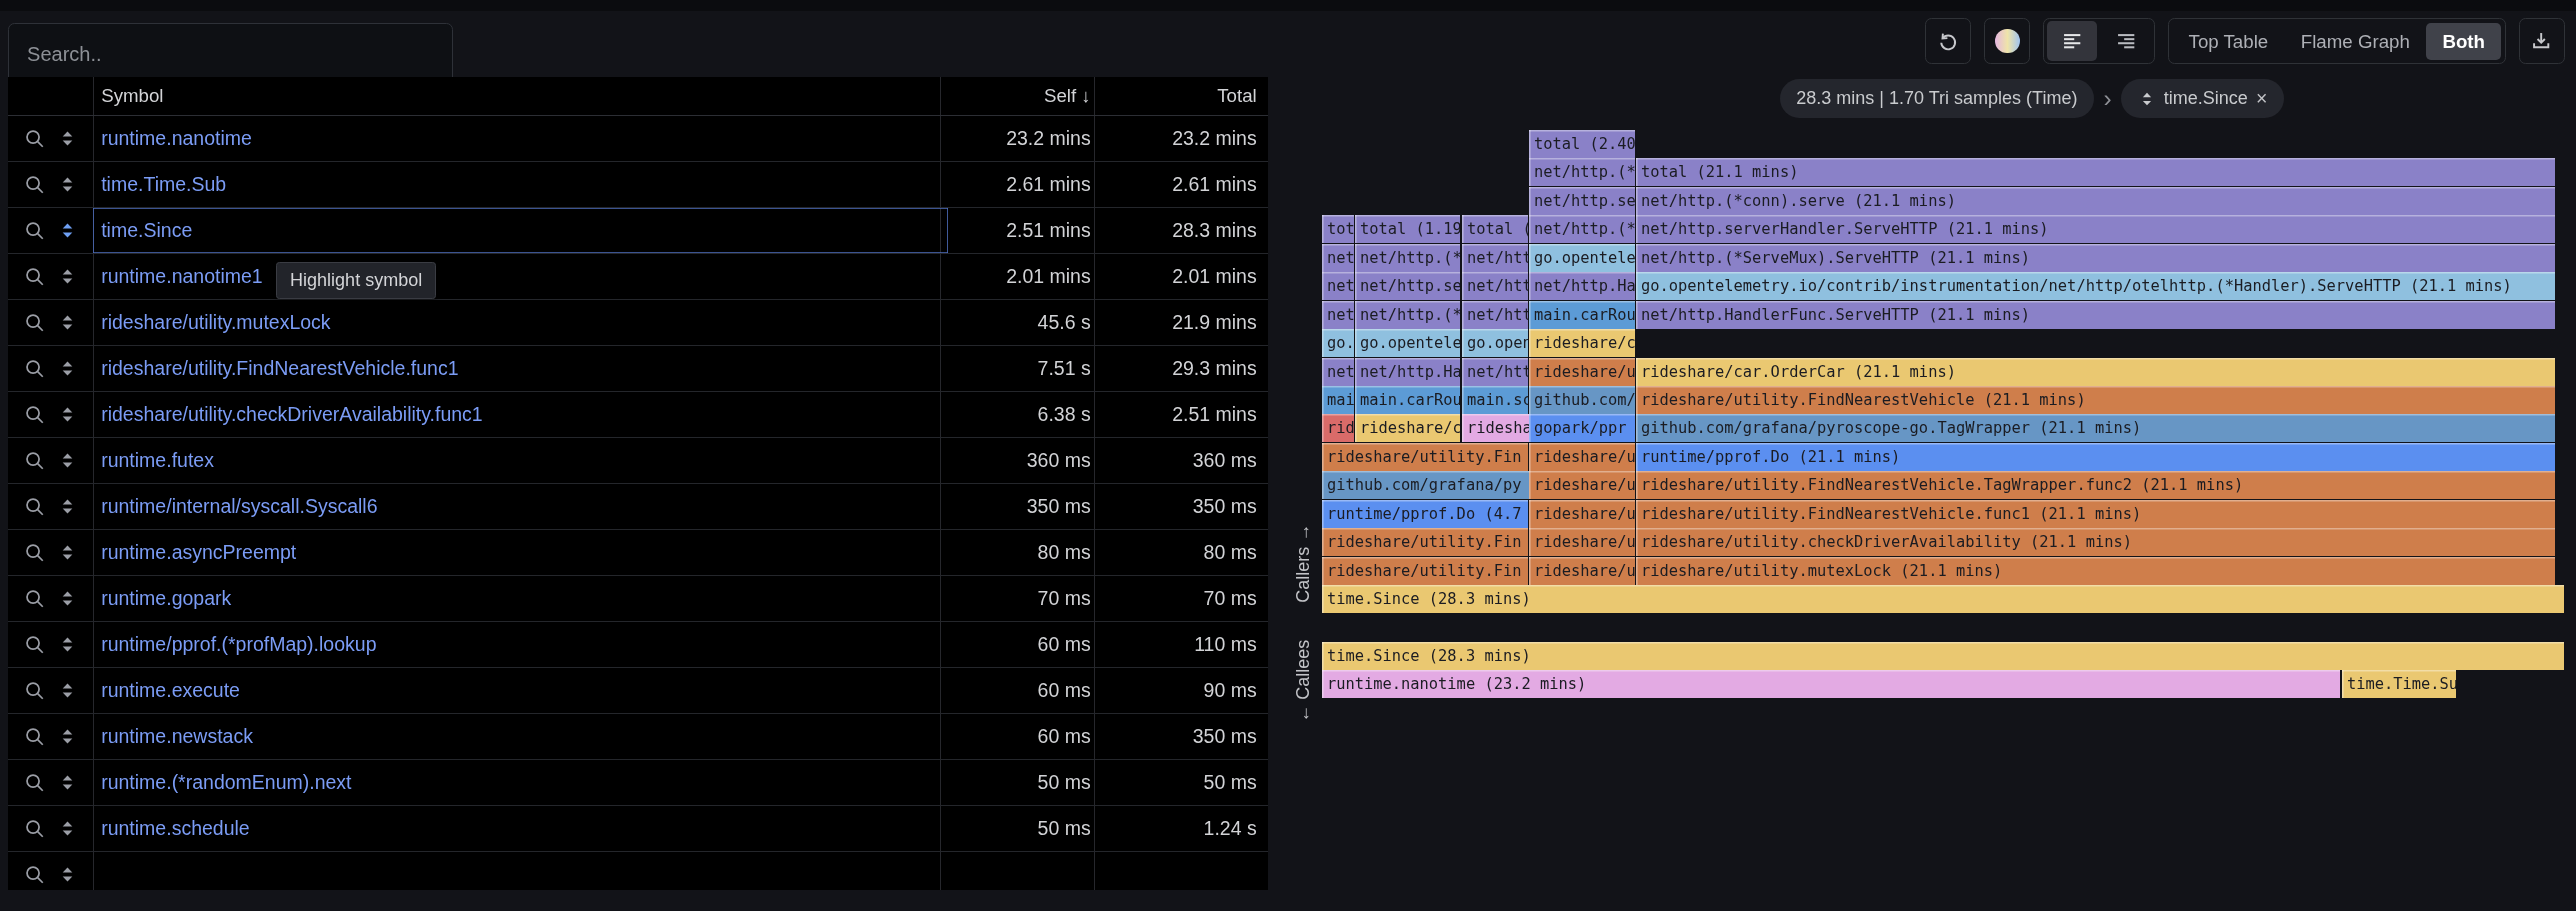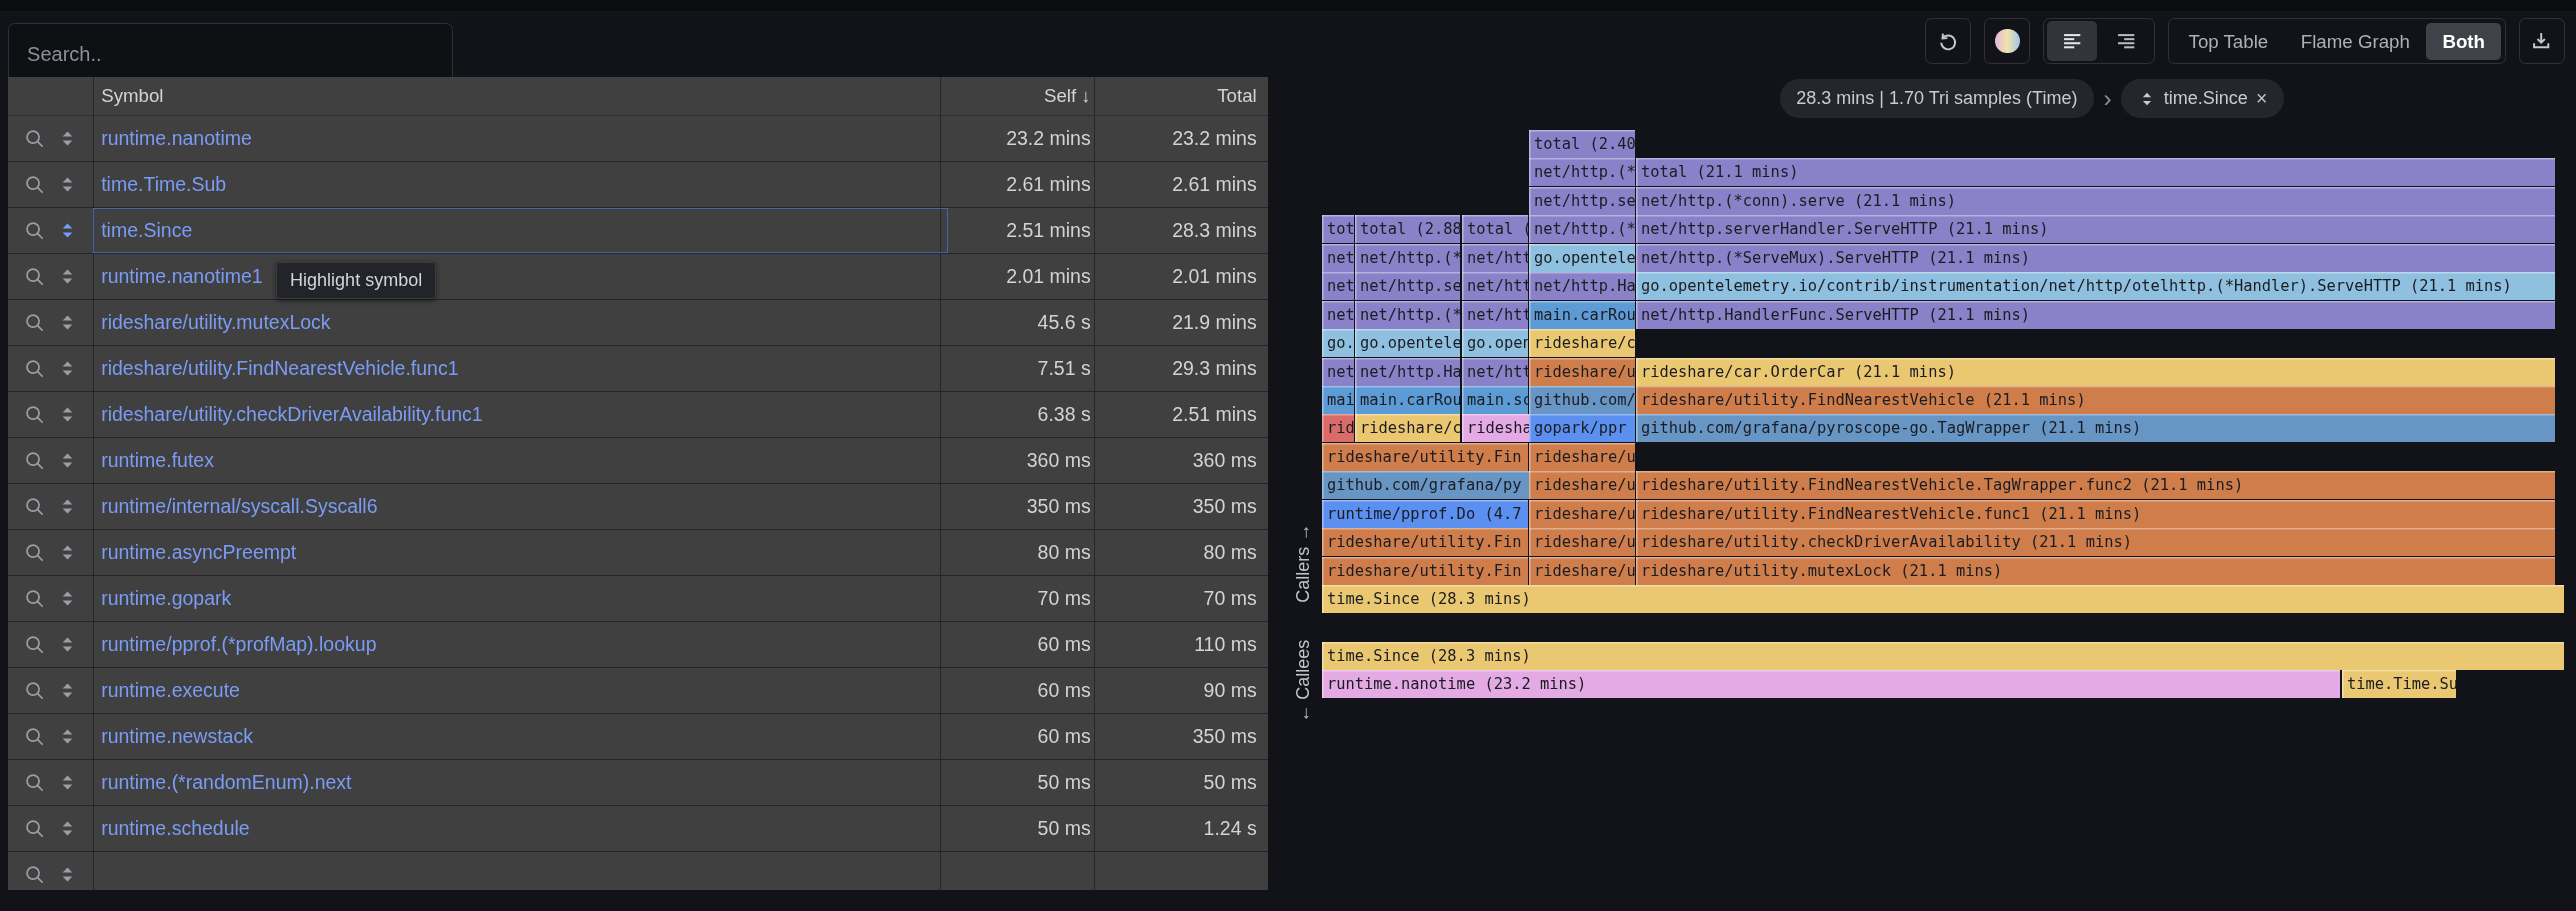--- a/index.html
+++ b/index.html
@@ -21,21 +21,21 @@
                  background:linear-gradient(90deg,#e5b6e0 0%,#efe4a9 50%,#9fc3ef 100%); }
   .aligngroup { height:46px; border:0.8px solid #2f3237; border-radius:6.5px; display:flex; align-items:stretch; }
   .alignbtn { width:50px; display:flex; align-items:center; justify-content:center; color:#b9bbc0; margin:2.4px; border-radius:4.9px; cursor:pointer; }
   .alignbtn.active { background:#33343b; color:#e6e7e9; }
   .modegroup { height:46px; border:0.8px solid #2f3237; border-radius:6.5px; display:flex; align-items:center; padding:0 3.3px; }
   .modeitem { padding:0 16.3px; font-size:18.7px; color:#aeb0b6; cursor:pointer; line-height:37px; }
   .modeitem.active { background:#40424a; color:#ffffff; font-weight:bold; border-radius:4.9px; }
 
   
   .panel { position:absolute; left:8.1px; top:77px; width:1260px; height:813px;
-           background:#404040; overflow:hidden; }
+           background:#000000; overflow:hidden; }
   .vline { position:absolute; top:0; bottom:0; width:0.8px; background:#26272c; }
   .thead { position:relative; height:39px; display:grid; grid-template-columns:85px 1fr 154px 166px;
            align-items:center; border-bottom:0.8px solid #2c2e34; color:#d3d4d7; font-size:18.7px; }
   .thead .hsym { padding-left:8.1px; grid-column:2; }
   .thead .hself { text-align:right; padding-right:11.4px; }
   .thead .htotal { text-align:right; padding-right:11.4px; }
   .trow { position:relative; height:46px; display:grid; grid-template-columns:85px 1fr 154px 166px;
           align-items:stretch; border-bottom:0.8px solid #24262b; font-size:19.5px; }
   .icocell { display:flex; align-items:center; justify-content:center; gap:11.4px; }
   .ic { display:flex; align-items:center; color:#9b9ea6; cursor:pointer; }
@@ -479,21 +479,21 @@
 <div class="sidelabel lab-callers">Callers →</div>
 <div class="sidelabel lab-callees">← Callees</div>
 
 <div class="flame" id="flame">
     <div class="fb" style="left: 207px; top: 130px; width: 106px; background: rgb(138, 129, 200);">total (2.40</div>
     <div class="fb" style="left: 207px; top: 158px; width: 106px; background: rgb(138, 129, 200);">net/http.(*</div>
     <div class="fb" style="left: 314px; top: 158px; width: 919px; background: rgb(138, 129, 200);">total (21.1 mins)</div>
     <div class="fb" style="left: 207px; top: 187px; width: 106px; background: rgb(138, 129, 200);">net/http.se</div>
     <div class="fb" style="left: 314px; top: 187px; width: 919px; background: rgb(138, 129, 200);">net/http.(*conn).serve (21.1 mins)</div>
     <div class="fb" style="left: 0px; top: 215px; width: 32px; background: rgb(138, 129, 200);">tot</div>
-    <div class="fb" style="left: 33px; top: 215px; width: 105px; background: rgb(138, 129, 200);">total (2.88</div>
+    <div class="fb" style="left: 33px; top: 215px; width: 105px; background: rgb(138, 129, 200);">total (1.19</div>
     <div class="fb" style="left: 140px; top: 215px; width: 66px; background: rgb(138, 129, 200);">total (</div>
     <div class="fb" style="left: 207px; top: 215px; width: 106px; background: rgb(138, 129, 200);">net/http.(*</div>
     <div class="fb" style="left: 314px; top: 215px; width: 919px; background: rgb(138, 129, 200);">net/http.serverHandler.ServeHTTP (21.1 mins)</div>
     <div class="fb" style="left: 0px; top: 244px; width: 32px; background: rgb(138, 129, 200);">net</div>
     <div class="fb" style="left: 33px; top: 244px; width: 105px; background: rgb(138, 129, 200);">net/http.(*</div>
     <div class="fb" style="left: 140px; top: 244px; width: 66px; background: rgb(138, 129, 200);">net/htt</div>
     <div class="fb" style="left: 207px; top: 244px; width: 106px; background: rgb(143, 192, 223);">go.opentele</div>
     <div class="fb" style="left: 314px; top: 244px; width: 919px; background: rgb(138, 129, 200);">net/http.(*ServeMux).ServeHTTP (21.1 mins)</div>
     <div class="fb" style="left: 0px; top: 272px; width: 32px; background: rgb(138, 129, 200);">net</div>
     <div class="fb" style="left: 33px; top: 272px; width: 105px; background: rgb(138, 129, 200);">net/http.se</div>
@@ -519,20 +519,21 @@
     <div class="fb" style="left: 140px; top: 386px; width: 66px; background: rgb(92, 155, 214);">main.sc</div>
     <div class="fb" style="left: 207px; top: 386px; width: 106px; background: rgb(103, 150, 197);">github.com/</div>
     <div class="fb" style="left: 314px; top: 386px; width: 919px; background: rgb(207, 126, 75);">rideshare/utility.FindNearestVehicle (21.1 mins)</div>
     <div class="fb" style="left: 0px; top: 414px; width: 32px; background: rgb(217, 107, 105);">rid</div>
     <div class="fb" style="left: 33px; top: 414px; width: 105px; background: rgb(234, 200, 113);">rideshare/c</div>
     <div class="fb" style="left: 140px; top: 414px; width: 76px; background: rgb(227, 170, 227);">ridesha</div>
     <div class="fb" style="left: 207px; top: 414px; width: 106px; background: rgb(91, 143, 240);">gopark/ppr</div>
     <div class="fb" style="left: 314px; top: 414px; width: 919px; background: rgb(103, 150, 197);">github.com/grafana/pyroscope-go.TagWrapper (21.1 mins)</div>
     <div class="fb" style="left: 0px; top: 443px; width: 206px; background: rgb(207, 126, 75);">rideshare/utility.Fin</div>
     <div class="fb" style="left: 207px; top: 443px; width: 106px; background: rgb(207, 126, 75);">rideshare/u</div>
+    <div class="fb" style="left: 314px; top: 443px; width: 919px; background: rgb(91, 143, 240);">runtime/pprof.Do (21.1 mins)</div>
     <div class="fb" style="left: 0px; top: 471px; width: 246px; background: rgb(103, 150, 197);">github.com/grafana/py</div>
     <div class="fb" style="left: 207px; top: 471px; width: 106px; background: rgb(207, 126, 75);">rideshare/u</div>
     <div class="fb" style="left: 314px; top: 471px; width: 919px; background: rgb(207, 126, 75);">rideshare/utility.FindNearestVehicle.TagWrapper.func2 (21.1 mins)</div>
     <div class="fb" style="left: 0px; top: 500px; width: 206px; background: rgb(91, 143, 240);">runtime/pprof.Do (4.7</div>
     <div class="fb" style="left: 207px; top: 500px; width: 106px; background: rgb(207, 126, 75);">rideshare/u</div>
     <div class="fb" style="left: 314px; top: 500px; width: 919px; background: rgb(207, 126, 75);">rideshare/utility.FindNearestVehicle.func1 (21.1 mins)</div>
     <div class="fb" style="left: 0px; top: 528px; width: 206px; background: rgb(207, 126, 75);">rideshare/utility.Fin</div>
     <div class="fb" style="left: 207px; top: 528px; width: 106px; background: rgb(207, 126, 75);">rideshare/u</div>
     <div class="fb" style="left: 314px; top: 528px; width: 919px; background: rgb(207, 126, 75);">rideshare/utility.checkDriverAvailability (21.1 mins)</div>
     <div class="fb" style="left: 0px; top: 557px; width: 206px; background: rgb(207, 126, 75);">rideshare/utility.Fin</div>

